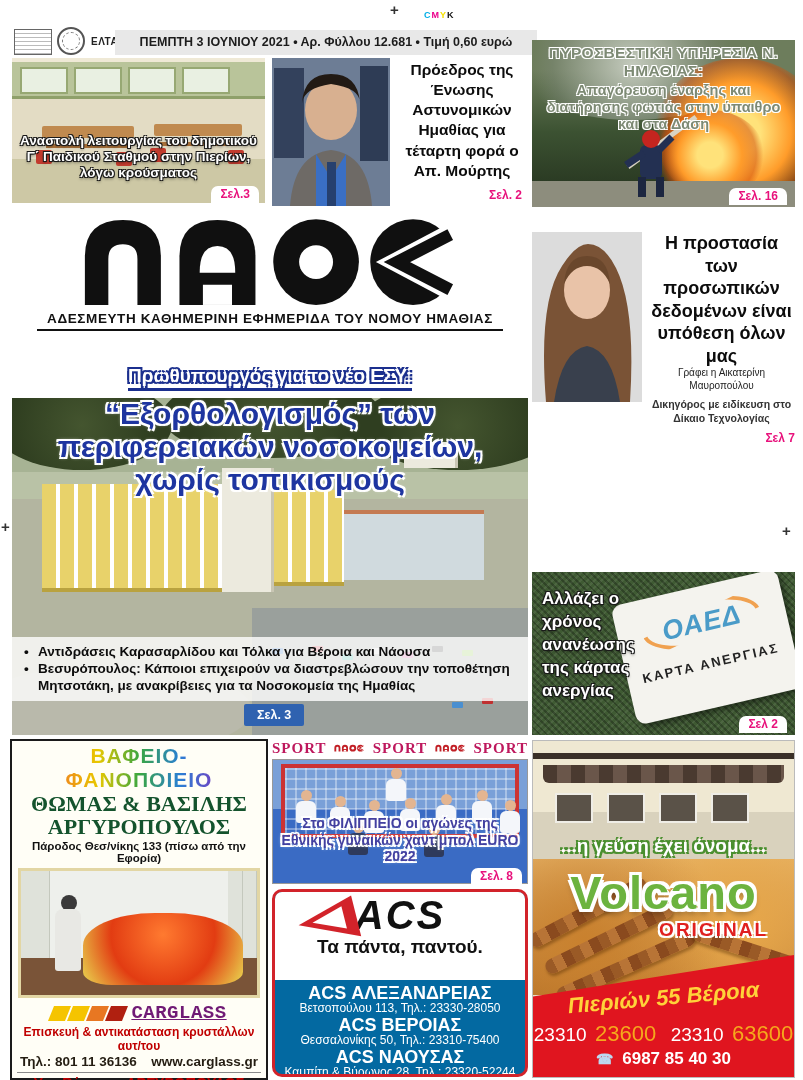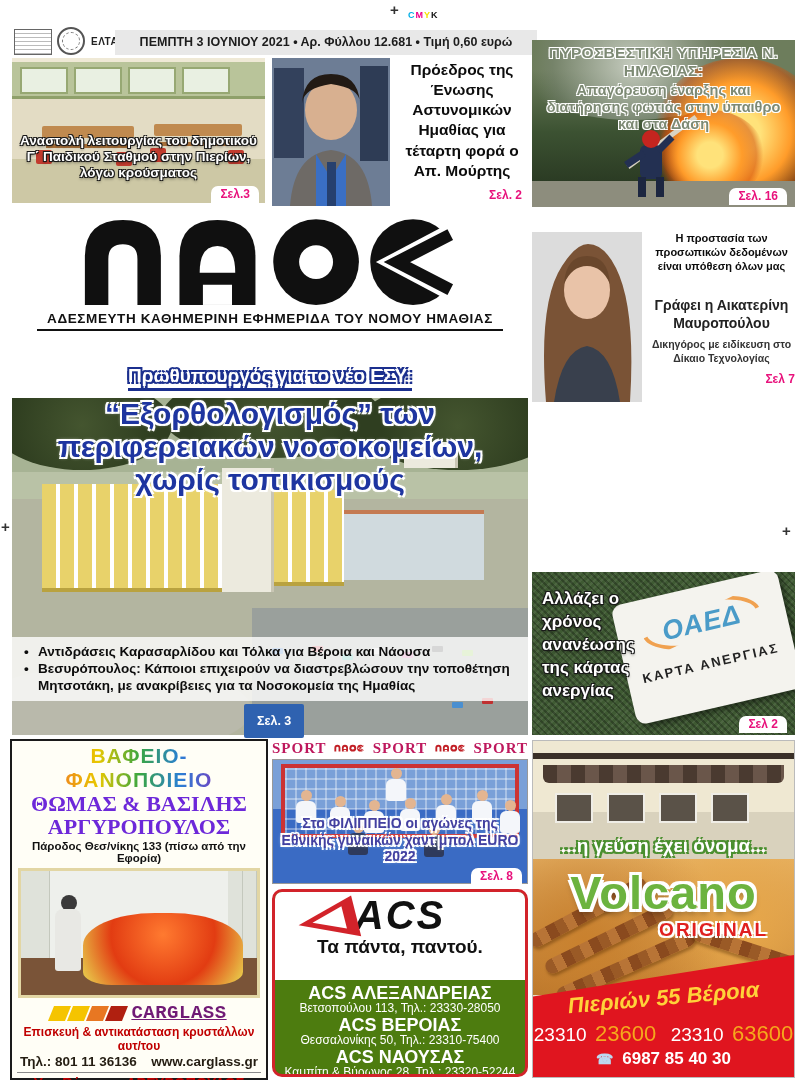--- a/index.html
+++ b/index.html
@@ -54,21 +54,21 @@
   .hwing{position:absolute;background:repeating-linear-gradient(90deg,#e8d26a 0 14px,#fff 14px 18px);
          box-shadow:inset 0 -4px 0 #b9a23f;}
   .hwhite{position:absolute;background:#eceade;box-shadow:inset -3px 0 0 #c9c6b4;}
   .hred{position:absolute;background:#d0dade;box-shadow:inset 0 4px 0 #c47a52;}
   .parking{position:absolute;background:#9aa09c;}
   .car{position:absolute;width:11px;height:6px;border-radius:1px;}
   .bullets{position:absolute;left:0;right:0;background:rgba(255,255,255,.8);padding:7px 12px 6px;}
   .bullets .row{display:flex;font-weight:bold;font-size:13.5px;line-height:1.25;color:#0d0d0d;}
   .bullets .dot{width:14px;flex:none;}
   .pagebadge-blue{position:absolute;background:#2f62b0;color:#fff;font-weight:bold;font-size:12.5px;
-                  padding:10px 13px;border-radius:2px;}
+                  padding:4px 13px;border-radius:2px;}
   
   .mayor{background:linear-gradient(#cbb998,#b09a76);}
   .suitman{position:absolute;}
   .suitman .head{width:26px;height:30px;border-radius:50%;background:#d9b38f;margin:0 auto;position:relative;}
   .suitman .mask{position:absolute;left:2px;right:2px;bottom:2px;height:16px;background:#f4f6f8;border-radius:40% 40% 50% 50%;}
   .suitman .body{width:74px;height:78px;border-radius:14px 14px 0 0;margin-top:-4px;}
   .gift{position:absolute;width:44px;height:34px;background:#b82f2f;border:3px solid #8f1f1f;transform:rotate(-8deg);}
   .frame{position:absolute;background:#8a6f4a;border:3px solid #6b5436;}
   
   .oaed{background:#3f5a33;}
@@ -82,21 +82,21 @@
   .oaed-logo .arc{position:absolute;inset:0;border:4px solid #f0a150;border-radius:50%;
                   clip-path:polygon(0 55%,100% 0,100% 45%,0 100%);}
   .oaed-logo .txt{position:absolute;inset:0;text-align:center;line-height:48px;
                   font-weight:bold;font-style:italic;font-size:27px;color:#4a9bc8;letter-spacing:1px;}
   .oaed-cardtxt{text-align:center;margin-top:10px;font-weight:bold;font-size:13px;letter-spacing:2px;color:#222;}
   
   .bodyshop{border:2px solid #1a1a1a;background:#fffef6;box-sizing:border-box;padding:3px 5px;text-align:center;}
   .rainbow{font-weight:bold;font-size:21px;letter-spacing:1px;
            background:linear-gradient(90deg,#e03030,#f08020,#e8c800,#3aa640,#2a7fd4,#7a3ac0,#d03090);
            -webkit-background-clip:text;background-clip:text;-webkit-text-fill-color:transparent;}
-  .bs-names{font-family:"Liberation Serif",serif;font-weight:bold;font-size:22px;line-height:1.05;color:#6d28d9;}
+  .bs-names{font-family:"Liberation Serif",serif;font-weight:bold;font-size:22px;line-height:1.05;color:#14532d;}
   .bs-addr{font-weight:bold;font-size:11.5px;margin-top:2px;}
   .booth{position:relative;height:124px;margin:4px 1px;border:3px solid #e2d6a4;
          background:linear-gradient(#eef0ec 0 70%, #7a5438 70% 100%);overflow:hidden;}
   .booth .wall{position:absolute;top:0;bottom:30%;width:14px;background:#dfe2da;border-right:1px solid #c4c8bd;}
   .booth .carbody{position:absolute;right:14px;bottom:10px;width:160px;height:72px;border-radius:45% 45% 18% 18%;
         background:radial-gradient(circle at 50% 30%,#ff7a30,#e23c12 55%,#e8c84a 95%);}
   .painter{position:absolute;left:34px;bottom:14px;width:36px;height:86px;}
   .painter .phead{width:16px;height:16px;border-radius:50%;background:#3a3a3a;margin-left:6px;}
   .painter .pbody{width:26px;height:62px;background:#e8e8e4;border-radius:8px 8px 3px 3px;margin-top:-2px;}
   .cg-row{display:flex;align-items:center;justify-content:center;gap:6px;margin-top:2px;}
@@ -113,21 +113,21 @@
   .sportstrip .sp{font-family:"Liberation Serif",serif;font-weight:bold;font-size:15px;color:#be185d;letter-spacing:1px;}
   .handball{position:relative;background:linear-gradient(#7aa0d8 0 40%, #3a6bc4 40% 100%);overflow:hidden;border:1px solid #999;}
   .goal{position:absolute;left:8px;right:8px;top:4px;height:66px;border:4px solid #cc3333;
         background:repeating-linear-gradient(90deg,rgba(255,255,255,.35) 0 2px,transparent 2px 10px),
                    repeating-linear-gradient(rgba(255,255,255,.35) 0 2px,transparent 2px 10px);}
   .player{position:absolute;width:22px;}
   .player .head{width:11px;height:11px;border-radius:50%;background:#e3b591;margin:0 auto;}
   .player .tee{width:20px;height:22px;border-radius:6px 6px 3px 3px;background:#f4f6fa;margin:0 auto;}
   .sport-cap{color:#4340a0;}
   
-  .acs{border:3px solid #d2232a;border-radius:10px;background:#4d7c0f;box-sizing:border-box;overflow:hidden;}
+  .acs{border:3px solid #d2232a;border-radius:10px;background:#0369a1;box-sizing:border-box;overflow:hidden;}
   .acs-top{background:#fff;height:88px;text-align:center;position:relative;}
   .acs-swoosh{position:absolute;left:24px;top:10px;width:0;height:0;
       border-top:16px solid transparent;border-bottom:26px solid transparent;border-right:58px solid #d2232a;
       transform:rotate(-14deg);}
   .acs-swoosh:after{content:"";position:absolute;left:14px;top:-8px;width:0;height:0;
       border-top:9px solid transparent;border-bottom:14px solid transparent;border-right:32px solid #fff;}
   .acs-word{font-weight:bold;font-style:italic;font-size:40px;letter-spacing:2px;color:#111;line-height:46px;
             text-shadow:-2px -2px 0 #fff,2px -2px 0 #fff,-2px 2px 0 #fff,2px 2px 0 #fff;}
   .acs-tag{font-weight:bold;font-size:19px;color:#111;margin-top:-2px;}
   .acs-branches{padding:5px 2px;text-align:center;color:#fff;}
@@ -179,21 +179,21 @@
         <circle fill="currentColor" cx="292" cy="62" r="53"></circle>
         <circle fill="#fff" cx="292" cy="62" r="21"></circle>
         <circle fill="currentColor" cx="412" cy="62" r="53"></circle>
         <polygon fill="#fff" points="468,8 468,116 366,62"></polygon>
         <path fill="none" stroke="currentColor" stroke-width="15" d="M458,28 L392,62 L458,96"></path>
       </g>
     </defs>
   </svg>
 
   <div class="abs plusmark" style="left:390px;top:1px;">+</div>
-  <div class="abs cmyk" style="left:408px;top:4px;">
+  <div class="abs cmyk" style="left:424px;top:4px;">
     <span style="color:#00aee6">C</span><span style="color:#ec008c">M</span><span style="color:#f5e000">Y</span><span style="color:#111">K</span>
   </div>
   <div class="abs plusmark" style="left:1px;top:518px;">+</div>
   <div class="abs plusmark" style="left:782px;top:522px;">+</div>
   <div class="abs plusmark" style="left:374px;top:1062px;">+</div>
 
   <div class="abs stampbox" style="left:14px;top:29px;width:36px;height:24px;"></div>
   <div class="abs roundstamp" style="left:57px;top:27px;width:28px;height:28px;"></div>
   <div class="abs" style="left:91px;top:33px;display:flex;align-items:center;gap:2px;">
     <span class="elta">ΕΛΤΑ</span>
@@ -275,22 +275,22 @@
     <div class="abs woman" style="left:0;top:2px;width:110px;height:170px;overflow:hidden;">
       <svg width="110" height="170" viewBox="0 0 110 170">
         <rect width="110" height="170" fill="#dcdcdc"></rect>
         <path d="M14,170 Q6,70 30,34 Q44,12 56,12 Q72,12 84,36 Q104,76 98,170 Z" fill="#7a5336"></path>
         <ellipse cx="55" cy="58" rx="23" ry="29" fill="#e9c3a8"></ellipse>
         <path d="M32,52 Q34,24 55,24 Q76,24 78,52 Q70,34 55,34 Q40,34 32,52 Z" fill="#6a472c"></path>
         <path d="M22,170 Q30,118 55,114 Q80,118 88,170 Z" fill="#39404d"></path>
       </svg>
     </div>
     <div class="abs" style="left:116px;top:2px;width:147px;text-align:center;">
-      <div style="font-weight:bold;font-size:11px;line-height:1.25;color:#0c0c0c;">Η προστασία των προσωπικών δεδομένων είναι υπόθεση όλων μας</div>
-      <div style="font-weight:bold;font-size:14px;line-height:1.25;margin-top:24px;color:#222;">Γράφει η Αικατερίνη Μαυροπούλου</div>
+      <div style="font-weight:bold;font-size:18px;line-height:1.25;color:#0c0c0c;">Η προστασία των προσωπικών δεδομένων είναι υπόθεση όλων μας</div>
+      <div style="font-weight:normal;font-size:10px;line-height:1.25;margin-top:0;color:#222;">Γράφει η Αικατερίνη Μαυροπούλου</div>
       <div style="font-weight:bold;font-size:10.5px;line-height:1.3;margin-top:6px;color:#333;">Δικηγόρος με ειδίκευση στο Δίκαιο Τεχνολογίας</div>
       <div style="text-align:right;color:#e8127c;font-weight:bold;font-size:12px;margin-top:6px;">Σελ 7</div>
     </div>
   </div>
 
   <div class="abs" style="left:12px;top:365px;width:516px;height:370px;">
     <div style="text-align:center;">
       <span class="kicker">Πρωθυπουργός για το νέο ΕΣΥ:</span>
     </div>
     <div class="photo hospital" style="top:33px;">

